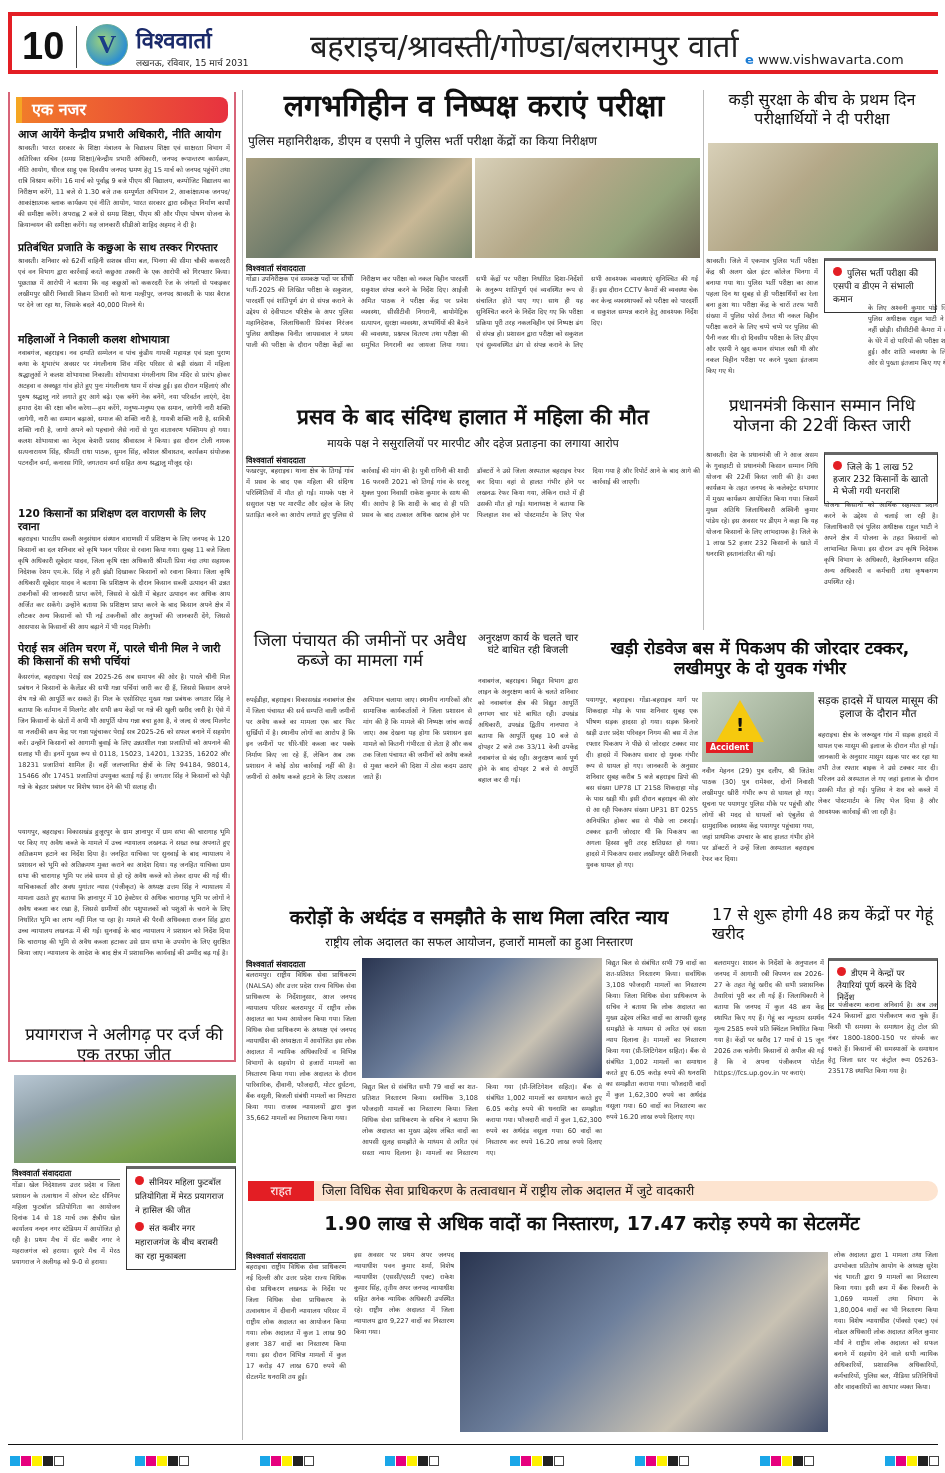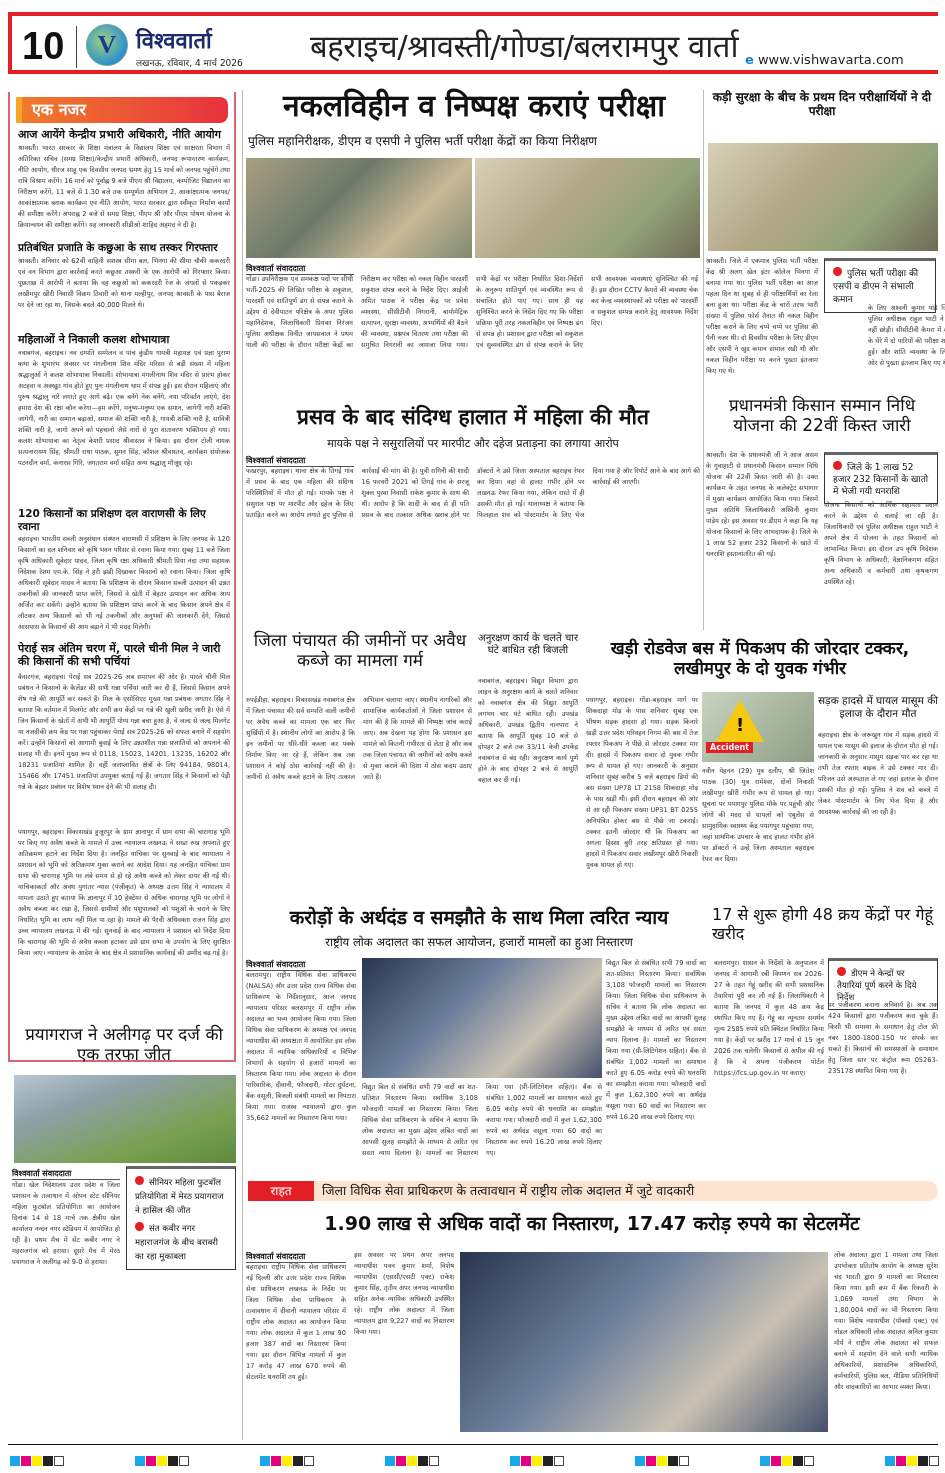--- a/index.html
+++ b/index.html
@@ -36,21 +36,21 @@
 </head>
 <body>
 
 <div class="abs masthead"></div>
 <div class="abs pageno">10</div>
 <div class="abs vsep"></div>
 <div class="abs logo">
     <span>V</span>
   </div>
 <div class="abs brand">विश्ववार्ता</div>
-<div class="abs dateline">लखनऊ, रविवार, 4 मार्च 2026</div>
+<div class="abs dateline">लखनऊ, रविवार, 15 मार्च 2031</div>
 <div class="abs region-title">बहराइच/श्रावस्ती/गोण्डा/बलरामपुर वार्ता</div>
 <div class="abs website"><b>e</b> <span>www.vishwavarta.com</span></div>
 
 <div class="abs leftcol"></div>
 <div class="abs eknajar">एक नजर</div>
 
 <div class="abs" style="left:18px;top:128px;width:212px">
   <div class="lh" style="font-size:11px">आज आयेंगे केन्द्रीय प्रभारी अधिकारी, नीति आयोग</div>
   <div class="bt" style="height:92px;overflow:hidden;margin-top:2px">श्रावस्ती। भारत सरकार के शिक्षा मंत्रालय के विद्यालय शिक्षा एवं साक्षरता विभाग में अतिरिक्त सचिव (समग्र शिक्षा)/केन्द्रीय प्रभारी अधिकारी, जनपद रूपान्तरण कार्यक्रम, नीति आयोग, धीरज साहू एक दिवसीय जनपद भ्रमण हेतु 15 मार्च को जनपद पहुंचेंगे तथा रात्रि विश्राम करेंगे। 16 मार्च को पूर्वाह्न 9 बजे पीएम श्री विद्यालय, कम्पोजिट विद्यालय का निरीक्षण करेंगे, 11 बजे से 1.30 बजे तक सम्पूर्णता अभियान 2, आकांक्षात्मक जनपद/आकांक्षात्मक ब्लाक कार्यक्रम एवं नीति आयोग, भारत सरकार द्वारा स्वीकृत निर्माण कार्यों की समीक्षा करेंगे। अपराह्न 2 बजे से समग्र शिक्षा, पीएम श्री और पीएम पोषण योजना के क्रियान्वयन की समीक्षा करेंगे। यह जानकारी सीडीओ शाहिद अहमद ने दी है।</div>
 </div>
@@ -76,28 +76,28 @@
 
 <div class="abs lh" style="left:14px;top:1024px;width:220px;font-size:17px;text-align:center;font-weight:normal">प्रयागराज ने अलीगढ़ पर दर्ज की एक तरफा जीत</div>
 <div class="abs photo3" style="left:14px;top:1075px;width:222px;height:88px"></div>
 <div class="abs byline" style="left:12px;top:1167px;width:108px">विश्ववार्ता संवाददाता</div>
 <div class="abs bt" style="left:12px;top:1180px;width:108px;height:260px;overflow:hidden">गोंडा। खेल निदेशालय उत्तर प्रदेश व जिला प्रशासन के तत्वाधान में ओपन स्टेट सीनियर महिला फुटबॉल प्रतियोगिता का आयोजन दिनांक 14 से 18 मार्च तक क्षेत्रीय खेल कार्यालय नन्दन नगर स्टेडियम में आयोजित हो रही है। प्रथम मैच में सेंट कबीर नगर ने महराजगंज को हराया। दूसरे मैच में मेरठ प्रयागराज ने अलीगढ़ को 9-0 से हराया।</div>
 <div class="abs hl" style="left:126px;top:1166px;width:110px;font-size:8.5px;line-height:14px">
   <div><span class="dot"></span><span>सीनियर महिला फुटबॉल प्रतियोगिता में मेरठ प्रयागराज ने हासिल की जीत</span></div>
   <div style="margin-top:4px"><span class="dot"></span><span>संत कबीर नगर महाराजगंज के बीच बराबरी का रहा मुकाबला</span></div>
 </div>
 
-<div class="abs lh" style="left:248px;top:88px;width:452px;font-size:30px;text-align:center">नकलविहीन व निष्पक्ष कराएं परीक्षा</div>
+<div class="abs lh" style="left:248px;top:88px;width:452px;font-size:30px;text-align:center">लगभगिहीन व निष्पक्ष कराएं परीक्षा</div>
 <div class="abs" style="left:248px;top:132px;width:452px;font-size:12px;text-align:left">पुलिस महानिरीक्षक, डीएम व एसपी ने पुलिस भर्ती परीक्षा केंद्रों का किया निरीक्षण</div>
 <div class="abs photo" style="left:246px;top:158px;width:226px;height:100px"></div>
 <div class="abs photo2" style="left:475px;top:158px;width:225px;height:100px"></div>
 <div class="abs byline" style="left:246px;top:262px;width:108px">विश्ववार्ता संवाददाता</div>
 <div class="abs bt" style="left:246px;top:274px;width:452px;height:126px;overflow:hidden;column-count:4;column-gap:8px">गोंडा। उपनिरीक्षक एवं समकक्ष पदों पर सीधी भर्ती-2025 की लिखित परीक्षा के सकुशल, पारदर्शी एवं शांतिपूर्ण ढंग से संपन्न कराने के उद्देश्य से देवीपाटन परिक्षेत्र के अपर पुलिस महानिदेशक, जिलाधिकारी प्रियंका निरंजन पुलिस अधीक्षक विनीत जायसवाल ने प्रथम पाली की परीक्षा के दौरान परीक्षा केंद्रों का निरीक्षण कर परीक्षा को नकल विहीन पारदर्शी सकुशल संपन्न करने के निर्देश दिए। आईजी अमित पाठक ने परीक्षा केंद्र पर प्रवेश व्यवस्था, सीसीटीवी निगरानी, बायोमेट्रिक सत्यापन, सुरक्षा व्यवस्था, अभ्यर्थियों की बैठने की व्यवस्था, प्रश्नपत्र वितरण तथा परीक्षा की समुचित निगरानी का जायजा लिया गया। सभी केंद्रों पर परीक्षा निर्धारित दिशा-निर्देशों के अनुरूप शांतिपूर्ण एवं व्यवस्थित रूप से संचालित होते पाए गए। साथ ही यह सुनिश्चित करने के निर्देश दिए गए कि परीक्षा प्रक्रिया पूरी तरह नकलविहीन एवं निष्पक्ष ढंग से संपन्न हो। प्रशासन द्वारा परीक्षा को सकुशल एवं सुव्यवस्थित ढंग से संपन्न कराने के लिए सभी आवश्यक व्यवस्थाएं सुनिश्चित की गई हैं। इस दौरान CCTV कैमरों की व्यवस्था चेक कर केन्द्र व्यवस्थापकों को परीक्षा को पारदर्शी व सकुशल सम्पन्न कराने हेतु आवश्यक निर्देश दिए।</div>
 
-<div class="abs lh" style="left:706px;top:90px;width:232px;font-size:12px;text-align:center;font-weight:bold">कड़ी सुरक्षा के बीच के प्रथम दिन परीक्षार्थियों ने दी परीक्षा</div>
+<div class="abs lh" style="left:706px;top:90px;width:232px;font-size:16px;text-align:center;font-weight:normal">कड़ी सुरक्षा के बीच के प्रथम दिन परीक्षार्थियों ने दी परीक्षा</div>
 <div class="abs photo2" style="left:708px;top:143px;width:230px;height:108px"></div>
 <div class="abs bt" style="left:706px;top:256px;width:112px;height:126px;overflow:hidden">श्रावस्ती। जिले में एकमात्र पुलिस भर्ती परीक्षा केंद्र श्री अलग खेल इंटर कॉलेज भिनगा में बनाया गया था। पुलिस भर्ती परीक्षा का आज पहला दिन था सुबह से ही परीक्षार्थियों का रेला बना हुआ था। परीक्षा केंद्र के चारों तरफ भारी संख्या में पुलिस फोर्स तैनात थी नकल विहीन परीक्षा कराने के लिए चप्पे चप्पे पर पुलिस की पैनी नजर थी। दो दिवसीय परीक्षा के लिए डीएम और एसपी ने खुद कमान संभाल रखी थी और नकल विहीन परीक्षा पर करने पुख्ता इंतजाम किए गए थे।</div>
 <div class="abs hl" style="left:824px;top:258px;width:112px;font-size:9px;line-height:13px"><span class="dot"></span><span>पुलिस भर्ती परीक्षा की एसपी व डीएम ने संभाली कमान</span></div>
 <div class="abs bt" style="left:868px;top:303px;width:114px;height:80px;overflow:hidden">के लिए अश्वनी कुमार पांडे जिलाधिकारी एवं पुलिस अधीक्षक राहुल भाटी ने अपने तरफ से नहीं छोड़ी। सीसीटीवी कैमरा में स्टेटिक मजिस्ट्रेट के घेरे में दो पारियों की परीक्षा शनिवार को संपन्न हुई। और शांति व्यवस्था के लिए प्रशासन की ओर से पुख्ता इंतजाम किए गए थे।</div>
 
 <div class="abs lh" style="left:706px;top:395px;width:232px;font-size:17px;text-align:center;font-weight:normal">प्रधानमंत्री किसान सम्मान निधि योजना की 22वीं किस्त जारी</div>
 <div class="abs bt" style="left:706px;top:450px;width:112px;height:156px;overflow:hidden">श्रावस्ती। देश के प्रधानमंत्री जी ने आज असम के गुवाहाटी से प्रधानमंत्री किसान सम्मान निधि योजना की 22वीं किस्त जारी की है। उक्त कार्यक्रम के तहत जनपद के कलेक्ट्रेट सभागार में मुख्य कार्यक्रम आयोजित किया गया। जिसमें मुख्य अतिथि जिलाधिकारी अश्विनी कुमार पांडेय रहे। इस अवसर पर डीएम ने कहा कि यह योजना किसानों के लिए लाभदायक है। जिले के 1 लाख 52 हजार 232 किसानों के खाते में धनराशि हस्तानांतरित की गई।</div>
 <div class="abs hl" style="left:824px;top:452px;width:114px;font-size:9px;line-height:12px"><span class="dot"></span><span>जिले के 1 लाख 52 हजार 232 किसानों के खातो मे भेजी गयी धनराशि</span></div>
 <div class="abs bt" style="left:824px;top:500px;width:114px;height:106px;overflow:hidden">योजना किसानों को आर्थिक सहायता प्रदान करने के उद्देश्य से चलाई जा रही है। जिलाधिकारी एवं पुलिस अधीक्षक राहुल भाटी ने अपने क्षेत्र में योजना के तहत किसानों को लाभान्वित किया। इस दौरान उप कृषि निदेशक कृषि विभाग के अधिकारी, वैज्ञानिकगण सहित अन्य अधिकारी व कर्मचारी तथा कृषकगण उपस्थित रहे।</div>
 

